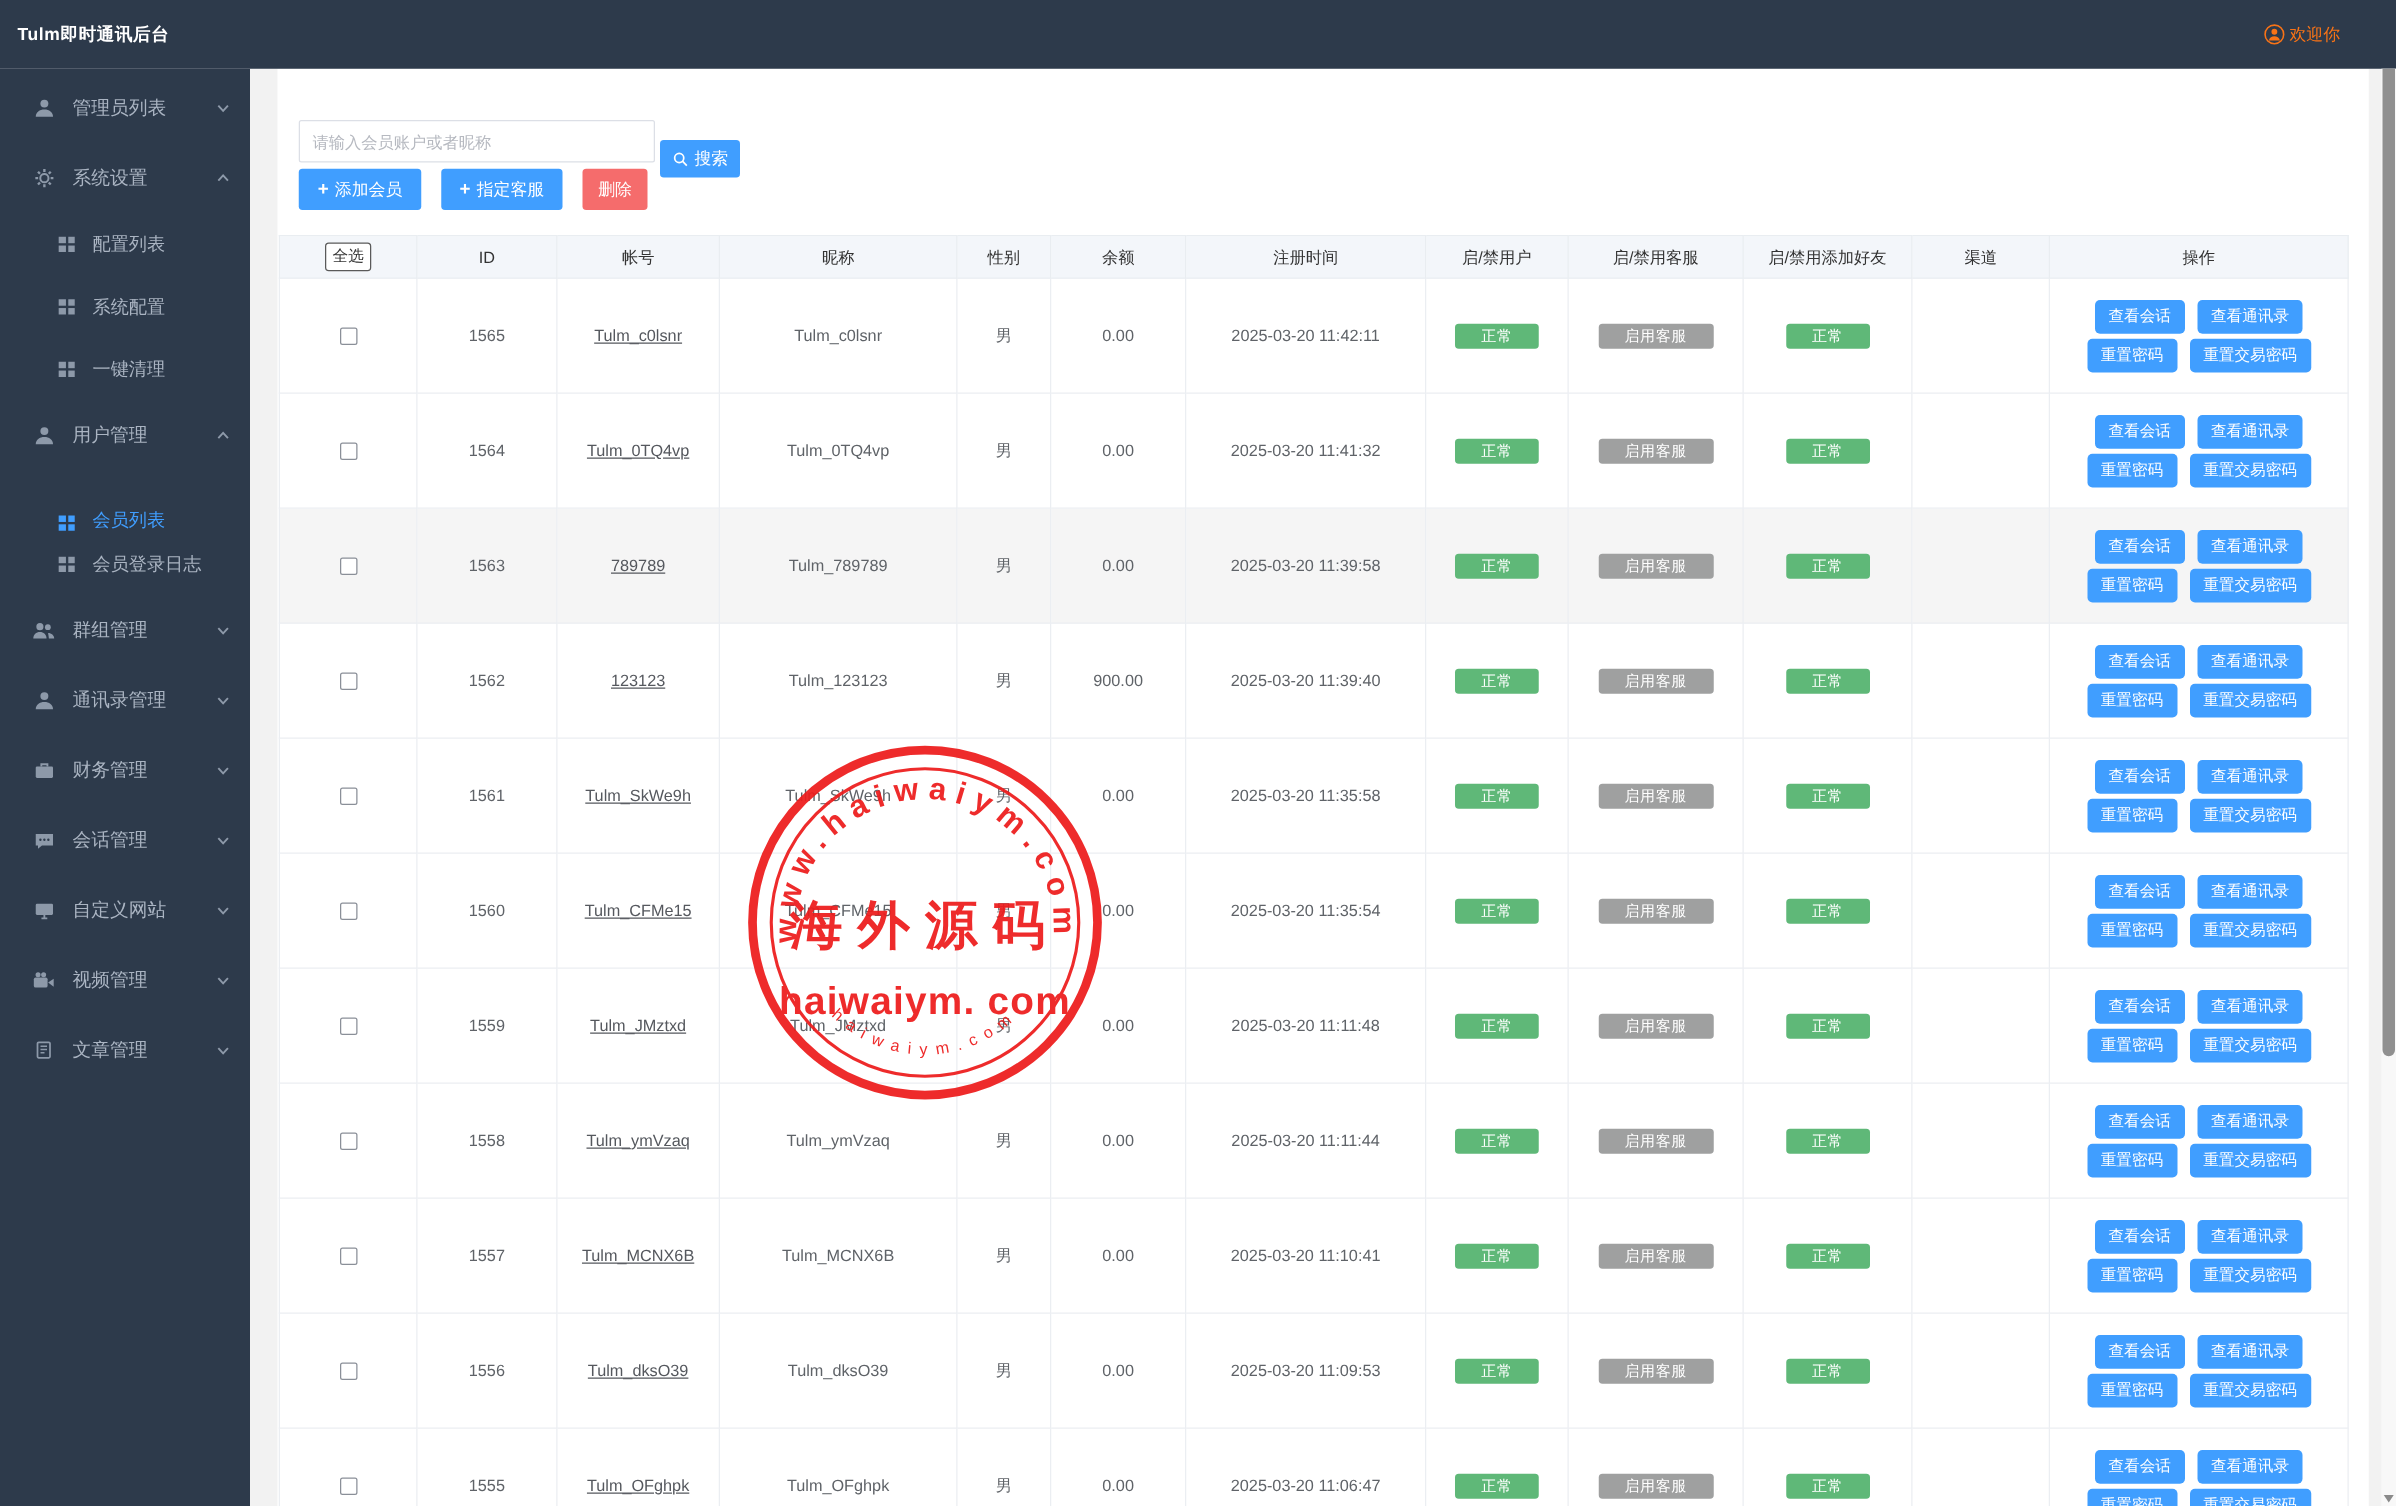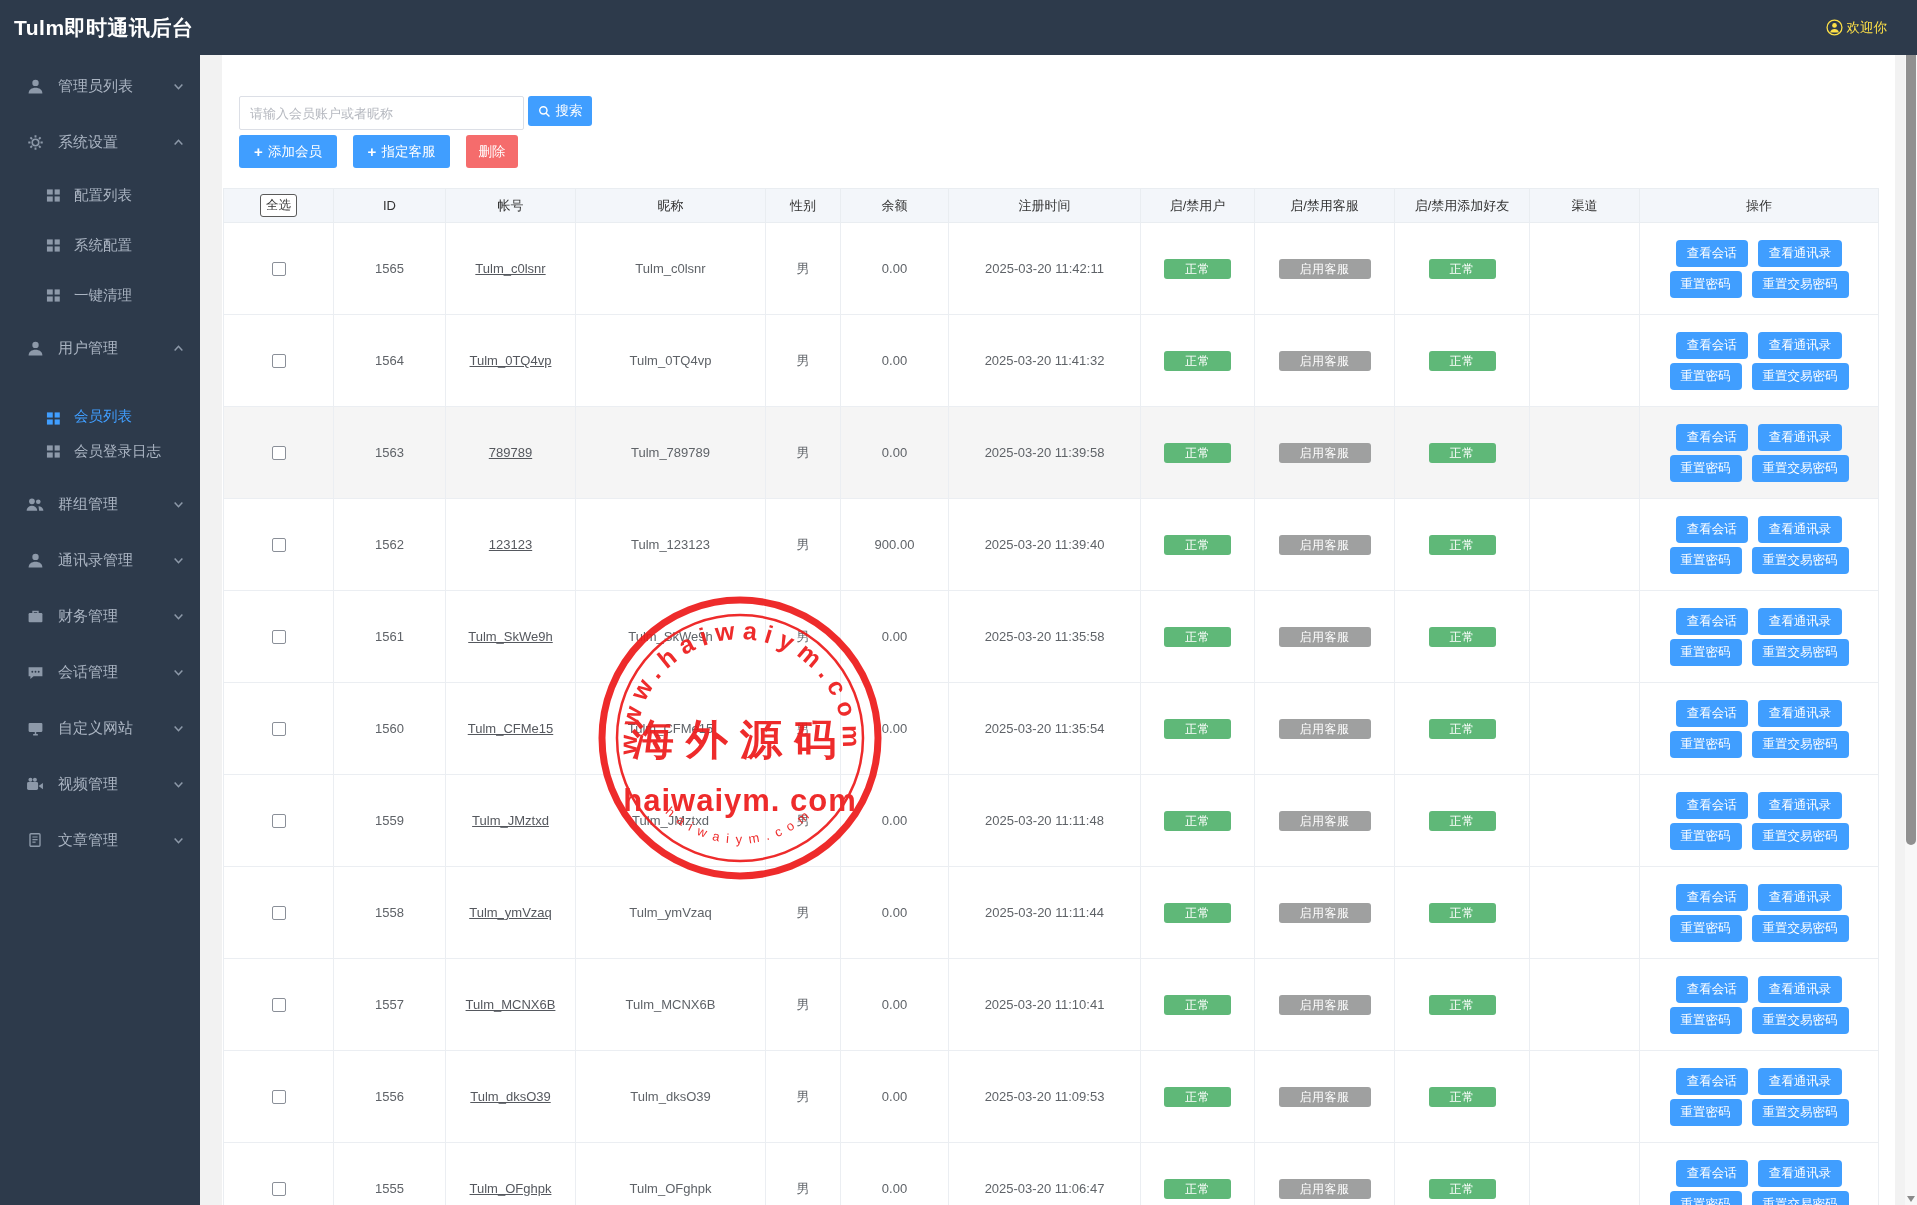--- a/index.html
+++ b/index.html
@@ -10,22 +10,22 @@
     font-family:"Liberation Sans","DejaVu Sans",sans-serif;
     color:#606266;
   }
   
   .topbar{
     position:absolute; top:0; left:0; width:100%; height:55px;
     background:var(--header-bg,#2d3a4b);
     display:flex; align-items:center; justify-content:space-between;
     padding:0 18px 0 14px; z-index:6;
   }
-  .topbar .title{ color:#ffffff; font-size:21px; font-weight:bold; letter-spacing:0.5px;}
-  .welcome{ color:#fde047; font-size:13.5px; display:flex; align-items:center; gap:4px; margin-right:12px;}
+  .topbar .title{ color:#ffffff; font-size:14px; font-weight:bold; letter-spacing:0.5px;}
+  .welcome{ color:#f97316; font-size:13.5px; display:flex; align-items:center; gap:4px; margin-right:27px;}
   .welcome svg{ display:block; }
   
   .sidebar{
     position:absolute; top:55px; left:0; width:200px; bottom:0;
     background:var(--sidebar-bg,#2d3a4b); padding-top:3px; z-index:5;
   }
   .side-item{
     display:flex; align-items:center; height:56px; padding:0 16px 0 26px;
     color:#aab4c2; font-size:15px; cursor:pointer; white-space:nowrap;
   }
@@ -45,21 +45,21 @@
     border:1px solid #dcdfe6; border-radius:2px; padding:16px 10px;
     font-size:13px; color:#333; outline:none;
     font-family:"Liberation Sans","DejaVu Sans",sans-serif;
   }
   .search-input::placeholder{ color:#b6b9c0; }
   .btn{ border:none; border-radius:3px; color:#fff; cursor:pointer; font-size:13.5px;
         font-family:"Liberation Sans","DejaVu Sans",sans-serif;
         display:inline-flex; align-items:center; justify-content:center; gap:5px;}
   .btn.blue{ background:var(--accent,#409EFF); }
   .btn.red{ background:var(--danger,#F56C6C); }
-  .btn-search{ position:absolute; left:306px; top:41px; width:64px; height:30px; border-radius:3px;}
+  .btn-search{ position:absolute; left:306px; top:57px; width:64px; height:30px; border-radius:3px;}
   .btn-add{ position:absolute; left:17px; top:80px; width:98px; height:33px;}
   .btn-assign{ position:absolute; left:131px; top:80px; width:97px; height:33px;}
   .btn-del{ position:absolute; left:244px; top:80px; width:52px; height:33px;}
   .plus{ font-size:15px; font-weight:bold; line-height:1;}
   
   table.members{
     position:absolute; left:1px; top:133px; width:1655px;
     border-collapse:collapse; table-layout:fixed; font-size:13px;
     border:1px solid #e9edf1;
   }

